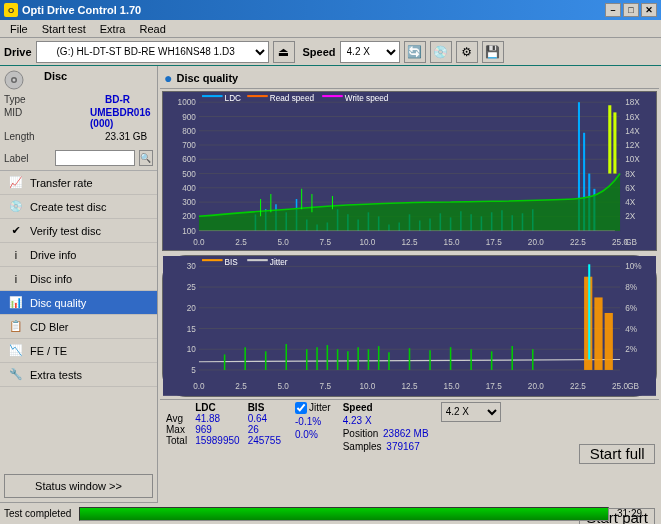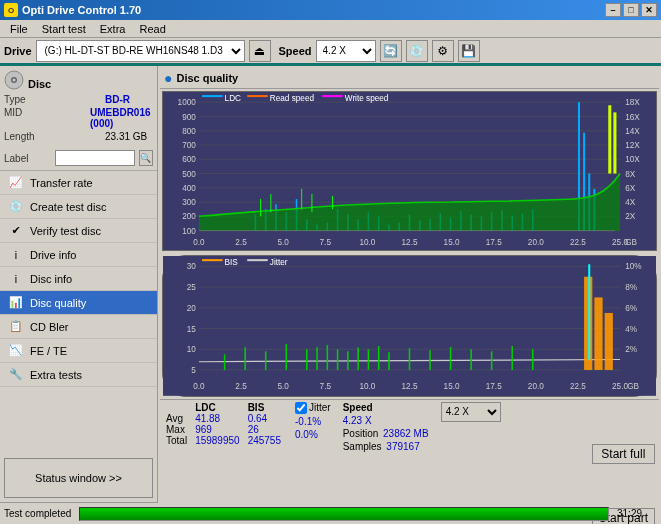--- a/index.html
+++ b/index.html
@@ -10,69 +10,69 @@
     .titlebar-left { display: flex; align-items: center; gap: 4px; }
     .titlebar-icon { width: 14px; height: 14px; background: #ffd700; border-radius: 2px; display: flex; align-items: center; justify-content: center; font-size: 8px; color: #333; }
     .titlebar-buttons { display: flex; gap: 2px; }
     .titlebar-btn { width: 16px; height: 14px; background: #d4d0c8; border: 1px solid #888; font-size: 9px; display: flex; align-items: center; justify-content: center; cursor: pointer; color: #000; }
 
     
     .menubar { background: #d4d0c8; height: 18px; display: flex; align-items: center; padding: 0 4px; gap: 2px; border-bottom: 1px solid #999; }
     .menu-item { padding: 1px 6px; font-size: 11px; cursor: pointer; }
 
     
-    .drivebar { background: #d4d0c8; height: 28px; display: flex; align-items: center; padding: 2px 4px; gap: 4px; border-bottom: 3px solid #0f766e; }
+    .drivebar { background: #d4d0c8; height: 28px; display: flex; align-items: center; padding: 2px 4px; gap: 4px; border-bottom: 1px solid #0f766e; }
     .drive-label { font-weight: bold; font-size: 11px; }
-    .drive-select { height: 22px; font-size: 10px; background: white; border: 1px solid #888; padding: 0 4px; min-width: 200px; }
+    .drive-select { height: 22px; font-size: 10px; background: white; border: 1px solid #888; padding: 0 16px; min-width: 200px; }
     .drive-icon-btn { width: 22px; height: 22px; background: #d4d0c8; border: 1px solid #888; display: flex; align-items: center; justify-content: center; cursor: pointer; font-size: 12px; }
     .speed-label { font-weight: bold; font-size: 11px; margin-left: 4px; }
     .speed-select { height: 22px; font-size: 10px; background: white; border: 1px solid #888; padding: 0 2px; width: 60px; }
 
     
     .main { display: flex; height: calc(524px - 66px - 22px); }
 
     
     .sidebar { width: 158px; background: #d4d0c8; border-right: 1px solid #999; display: flex; flex-direction: column; }
     .disc-panel { padding: 4px; border-bottom: 1px solid #aaa; }
-    .disc-title { display: flex; align-items: flex-end; gap: 4px; font-weight: bold; font-size: 11px; margin-bottom: 4px; }
+    .disc-title { display: flex; align-items: flex-start; gap: 20px; font-weight: bold; font-size: 11px; margin-bottom: 4px; }
     .disc-icon { width: 20px; height: 20px; }
     .disc-row { display: flex; font-size: 10px; margin-bottom: 2px; gap: 46px; }
     .disc-key { width: 55px; color: #333; }
     .disc-val { color: #0000cc; font-weight: bold; }
     .disc-val-black { color: #000; }
     .label-row { display: flex; align-items: center; gap: 4px; font-size: 10px; margin-top: 8px; }
     .label-input { width: 80px; height: 16px; border: 1px solid #888; background: white; font-size: 10px; padding: 0 2px; }
     .label-btn { width: 16px; height: 16px; background: #d4d0c8; border: 1px solid #888; font-size: 9px; display: flex; align-items: center; justify-content: center; cursor: pointer; }
 
     .nav-items { flex: 1; overflow: hidden; }
     .nav-item { height: 24px; display: flex; align-items: center; padding: 0 8px; gap: 6px; cursor: pointer; font-size: 11px; border-bottom: 1px solid #c0bdb8; }
     .nav-item.active { background: #316ac5; color: white; }
     .nav-icon { width: 16px; height: 16px; display: flex; align-items: center; justify-content: center; font-size: 11px; }
 
-    .status-btn { height: 40px; background: #d4d0c8; border: 1px solid #888; margin: 4px; font-size: 11px; cursor: pointer; display: flex; align-items: center; justify-content: center; }
+    .status-btn { height: 24px; background: #d4d0c8; border: 1px solid #888; margin: 4px; font-size: 11px; cursor: pointer; display: flex; align-items: center; justify-content: center; }
 
     
     .content { flex: 1; display: flex; flex-direction: column; background: #d4d0c8; }
     .disc-quality-panel { background: #d4d0c8; padding: 2px; flex: 1; display: flex; flex-direction: column; }
     .panel-title { background: #d4d0c8; display: flex; align-items: center; gap: 4px; padding: 2px 4px; font-weight: bold; font-size: 11px; border-bottom: 1px solid #999; }
     .panel-icon { color: #1a6fc4; font-size: 14px; }
 
     .charts-container { display: flex; flex-direction: column; flex: 1; }
     .chart-wrapper { flex: 1; position: relative; background: #3a3a6a; border: 1px solid #666; margin: 2px; }
 
     
     .stats-bar { background: #d4d0c8; border-top: 1px solid #999; padding: 2px 4px; display: flex; gap: 8px; align-items: flex-start; }
     .stats-table { font-size: 10px; }
     .stats-table table { border-collapse: collapse; }
     .stats-table td { padding: 0 6px 0 2px; }
     .stats-header { font-weight: bold; color: #000; }
     .stats-blue { color: #0000cc; }
     .checkbox-item { display: flex; align-items: center; gap: 2px; }
     .start-buttons { display: flex; flex-direction: column; gap: 2px; margin-left: auto; }
-    .start-btn { height: 20px; background: #d4d0c8; border: 1px solid #888; font-size: 12px; cursor: pointer; padding: 0 6px; white-space: nowrap; margin-top: 42px; }
+    .start-btn { height: 20px; background: #d4d0c8; border: 1px solid #888; font-size: 15px; cursor: pointer; padding: 0 6px; white-space: nowrap; margin-top: 42px; }
 
     
     .progressbar-container { height: 22px; background: #d4d0c8; border-top: 1px solid #999; display: flex; align-items: center; padding: 2px 4px; gap: 8px; }
     .progress-track { flex: 1; height: 14px; background: #c0c0c0; border: 1px inset #888; position: relative; }
     .progress-fill { height: 100%; background: linear-gradient(to bottom, #00cc00, #008800); }
     .progress-text { position: absolute; width: 100%; text-align: center; font-size: 10px; color: #000; top: 16px; }
     .status-text { font-size: 10px; color: #000; }
     .time-text { font-size: 10px; color: #000; min-width: 40px; }
 
     

